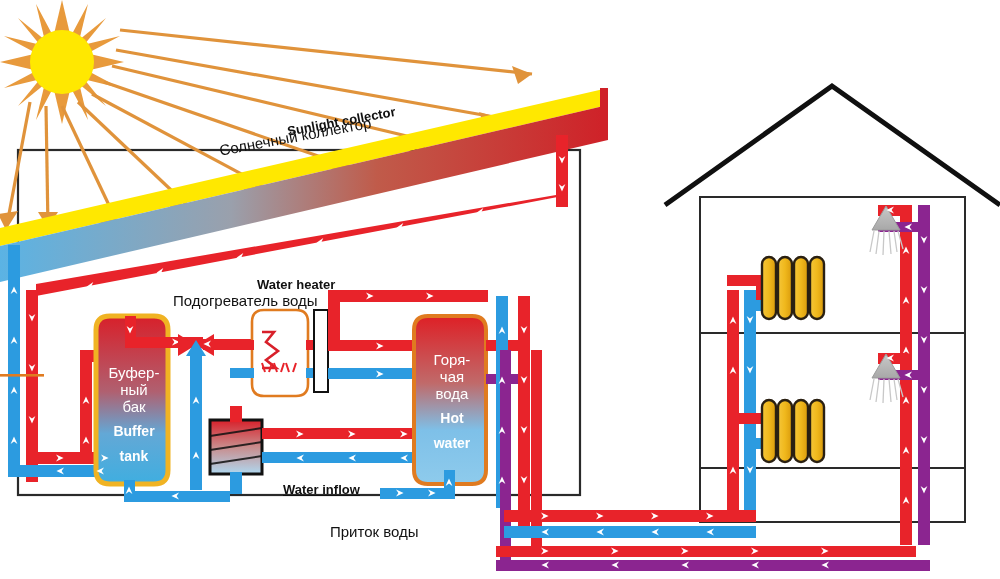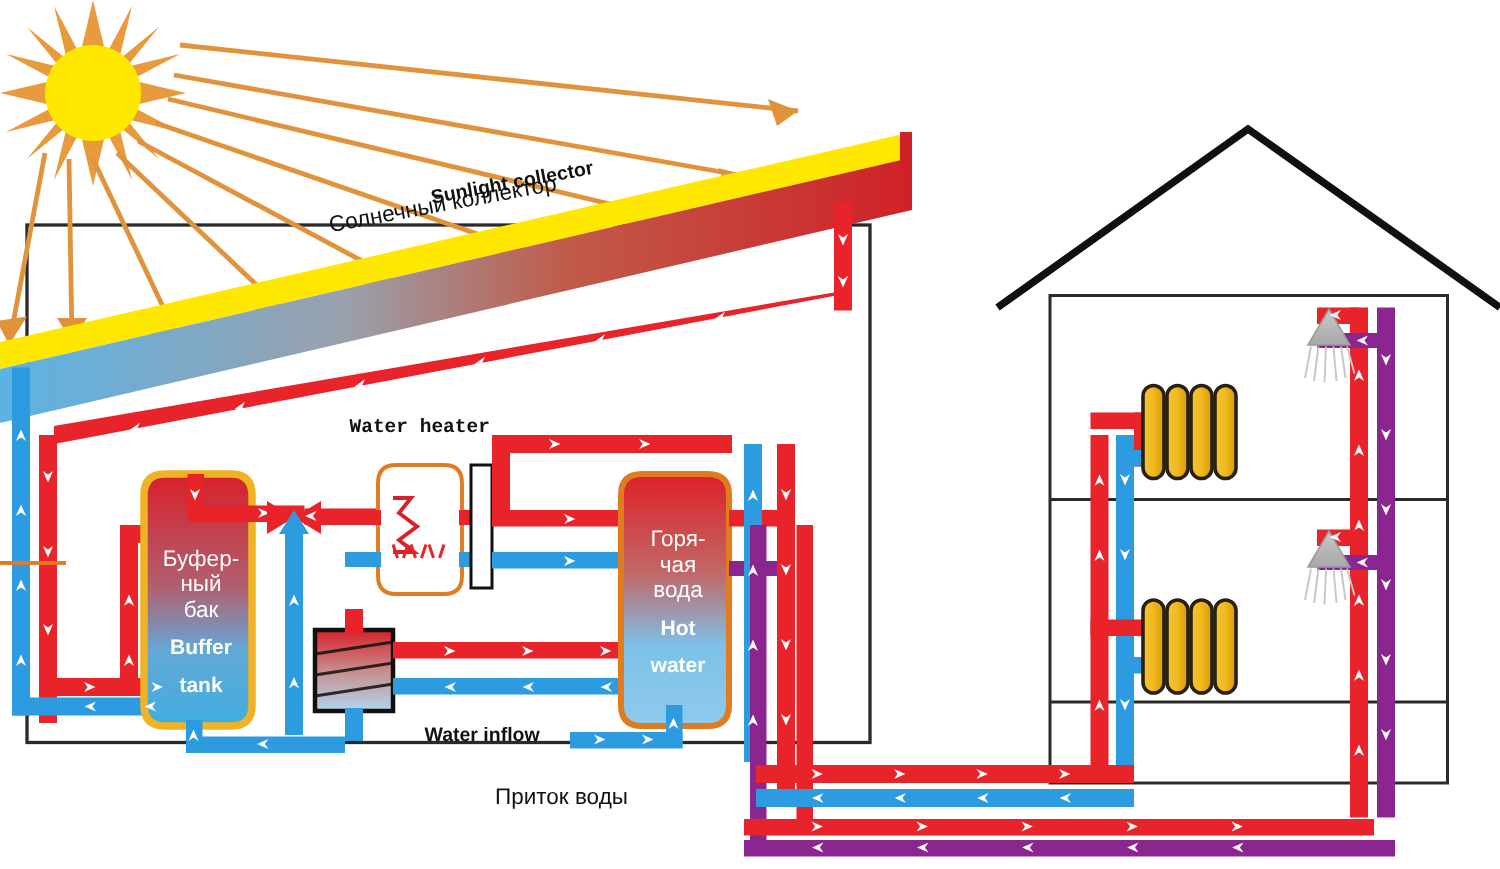--- a/index.html
+++ b/index.html
@@ -425,23 +425,24 @@
   <use href="#arrL" x="100" y="471"></use>
   <use href="#arrR" x="60" y="458"></use>
   <use href="#arrR" x="105" y="458"></use>
   <use href="#arrU" x="86" y="400"></use>
   <use href="#arrU" x="86" y="440"></use>
 </svg>
 
 <div class="lbl lbl-en rot" style="left:286px;top:124px;transform:rotate(-10.5deg);">Sunlight collector</div>
 <div class="lbl lbl-ru rot" style="left:218px;top:142px;transform:rotate(-10.5deg);">Солнечный коллектор</div>
 
-<div class="lbl lbl-en" style="left:233px;top:277px;font-family:Liberation Mono, monospace;">Water heater</div>
-
-<div class="lbl lbl-en" style="left:283px;top:482px;">Water inflow</div>
+<div class="lbl lbl-en" style="left:257px;top:277px;">Water heater</div>
+<div class="lbl lbl-ru" style="left:173px;top:292px;">Подогреватель воды</div>
+
+<div class="lbl lbl-en" style="left:283px;top:482px;text-decoration:underline;">Water inflow</div>
 <div class="lbl lbl-ru" style="left:330px;top:499px;margin-top:24px;">Приток воды</div>
 
 <div class="tanktxt" style="left:414px;top:352px;width:76px;">
   <span class="ru">Горя-</span>
   <span class="ru">чая</span>
   <span class="ru">вода</span>
   <span class="en">Hot</span>
   <span class="en">water</span>
 </div>
 

